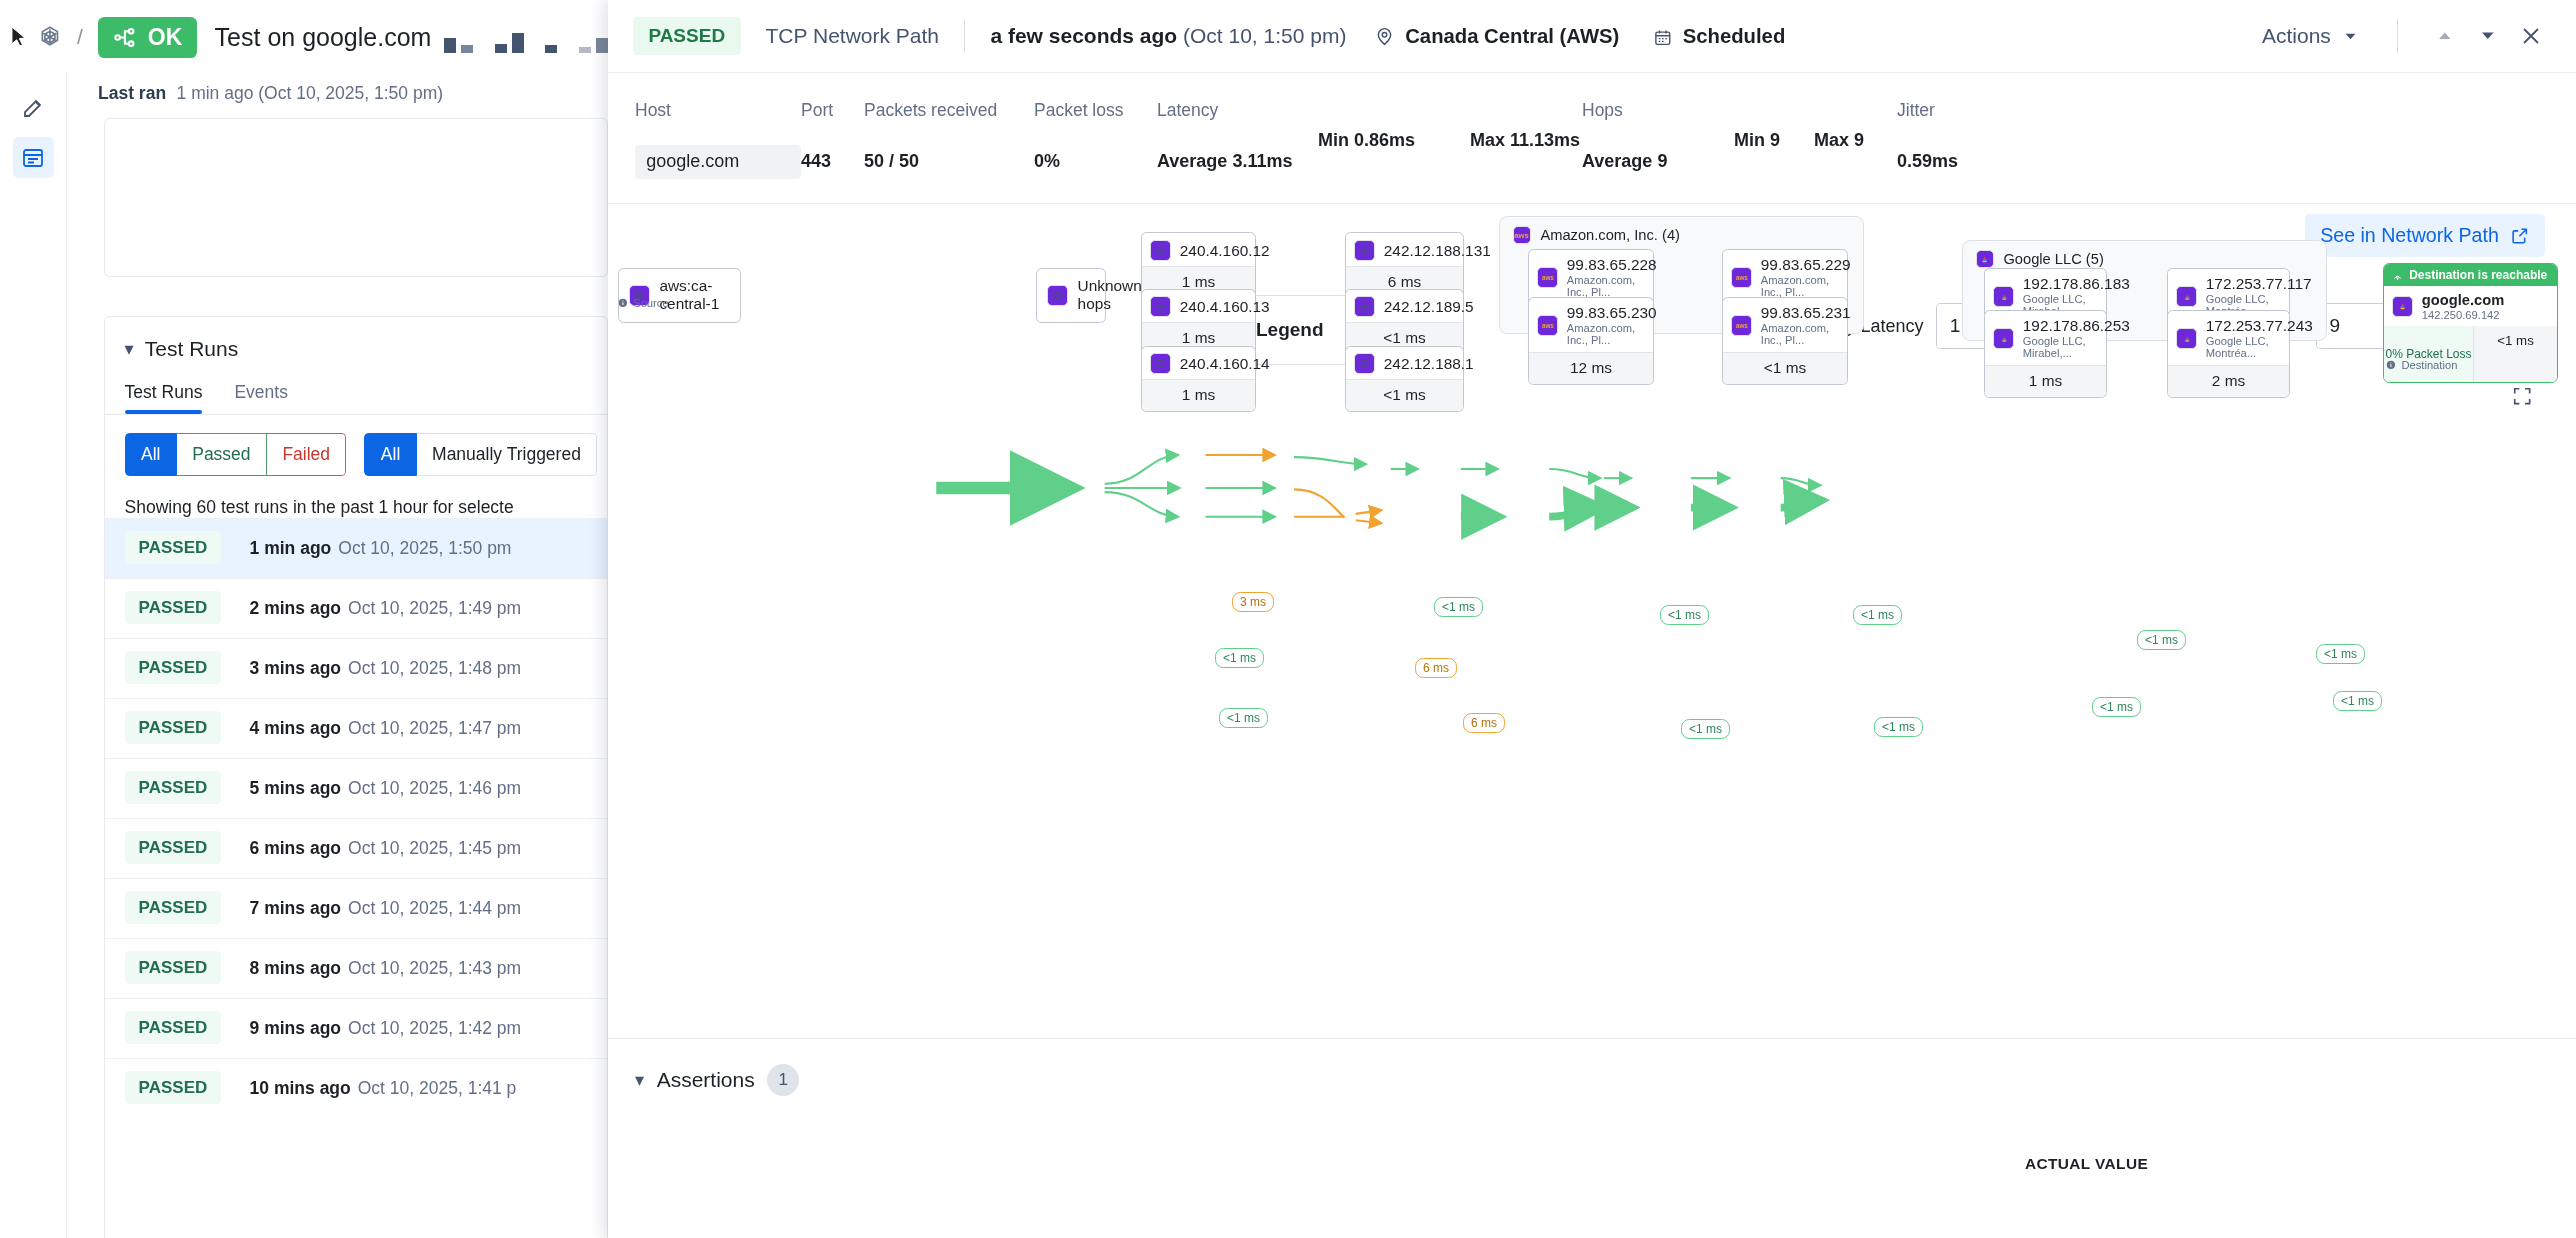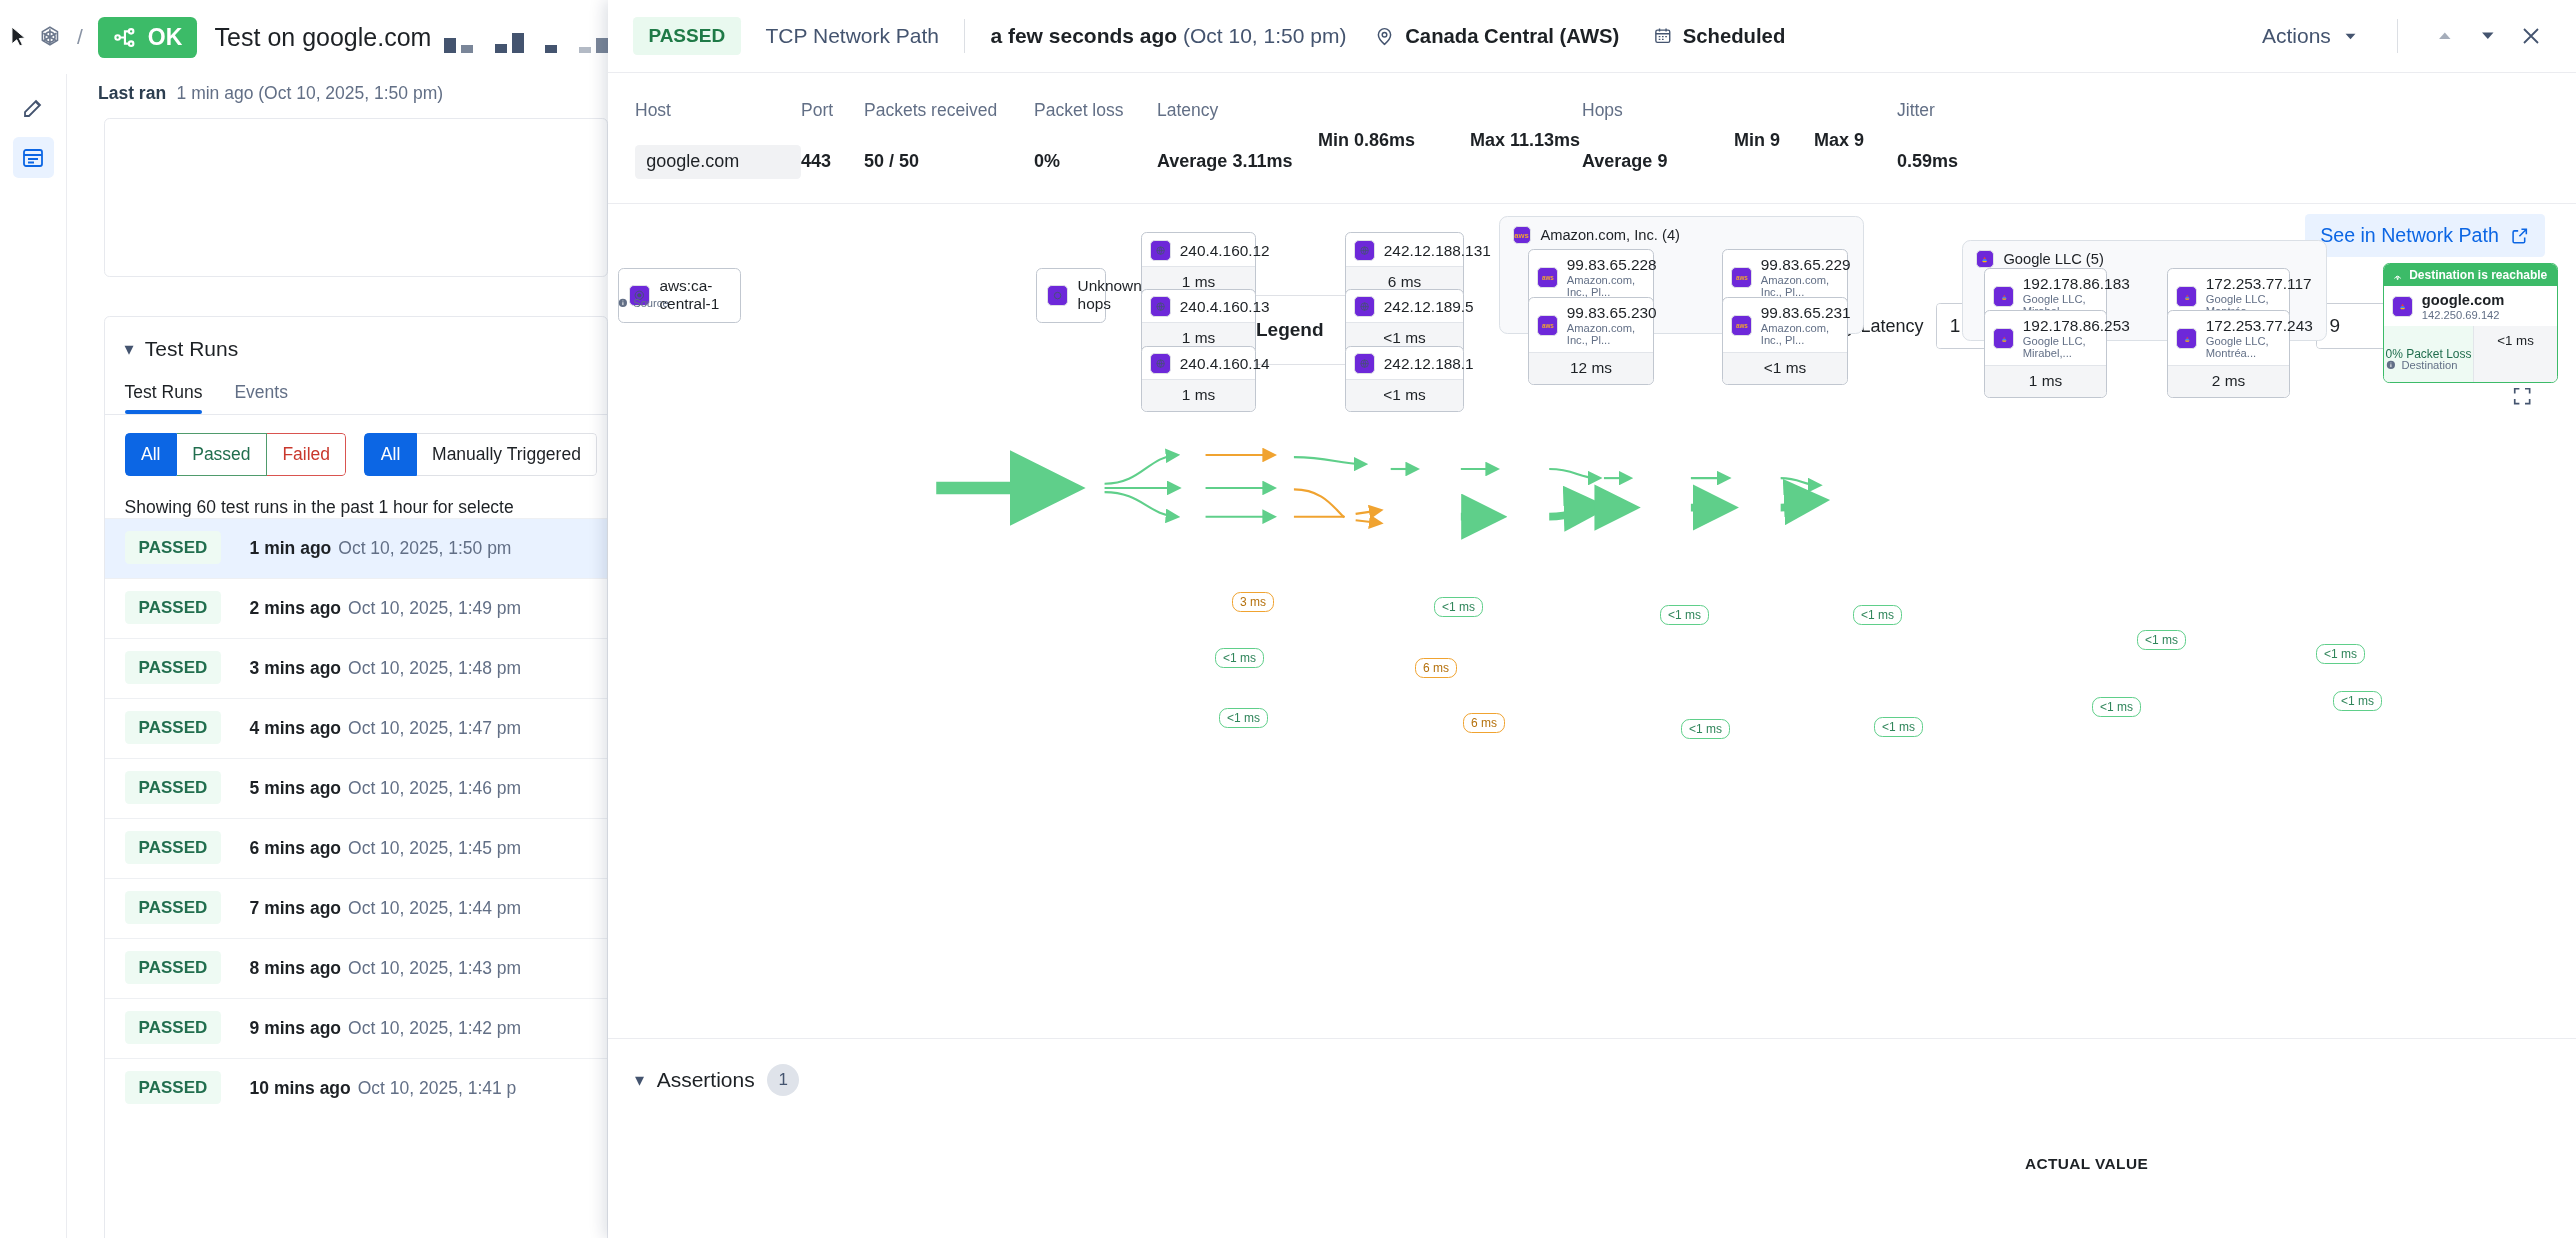--- a/index.html
+++ b/index.html
@@ -68,21 +68,21 @@
   .panel { position: absolute; left: 608px; top: 0; width: 1968px; height: 1239px; background: #fff; box-shadow: -4.2px 0 15.4px rgba(9,30,66,.14); }
 
   .p-head { height: 73px; display: flex; align-items: center; padding: 0 24px 0 25px; border-bottom: 0.7px solid #ebecf0; }
   .p-passed { background: #e9f9ef; color: #1f7a47; font-size: 19px; font-weight: 700; border-radius: 4.2px; padding: 7.7px 15.4px; }
   .p-type { font-size: 21px; color: #44546f; margin-left: 25px; }
   .vsep { width: 1.4px; height: 34px; background: #dcdfe4; margin: 0 25px; }
   .p-when { font-size: 21px; color: #1d2125; white-space: nowrap; }
   .p-when b { font-weight: 700; }
   .p-when span { color: #44546f; }
   .p-meta { display: flex; align-items: center; gap: 9.8px; font-size: 20.3px; color: #1d2125; margin-left: 28px; font-weight: 700; white-space: nowrap; }
-  .p-meta.second { margin-left: 34px; }
+  .p-meta.second { margin-left: 34px; align-items: flex-end; }
   .p-actions { margin-left: auto; display: flex; align-items: center; gap: 0; }
   .actions-btn { display: flex; align-items: center; gap: 11.2px; font-size: 21px; color: #44546f; padding: 7px 12.6px; }
   .ic-btn { width: 43px; height: 43px; display: flex; align-items: center; justify-content: center; }
 
   .stats { display: flex; padding: 27px 0 0 27px; }
   .stat { display: flex; flex-direction: column; }
   .st-lab { font-size: 17.5px; color: #626f86; margin-bottom: 24px; }
   .st-val { font-size: 18px; font-weight: 700; color: #1d2125; white-space: nowrap; }
   .st-host { background: #f1f2f4; border-radius: 4.2px; padding: 6.3px 11.2px; font-size: 18px; font-weight: 400; color: #1d2125; display: inline-block; }
 

